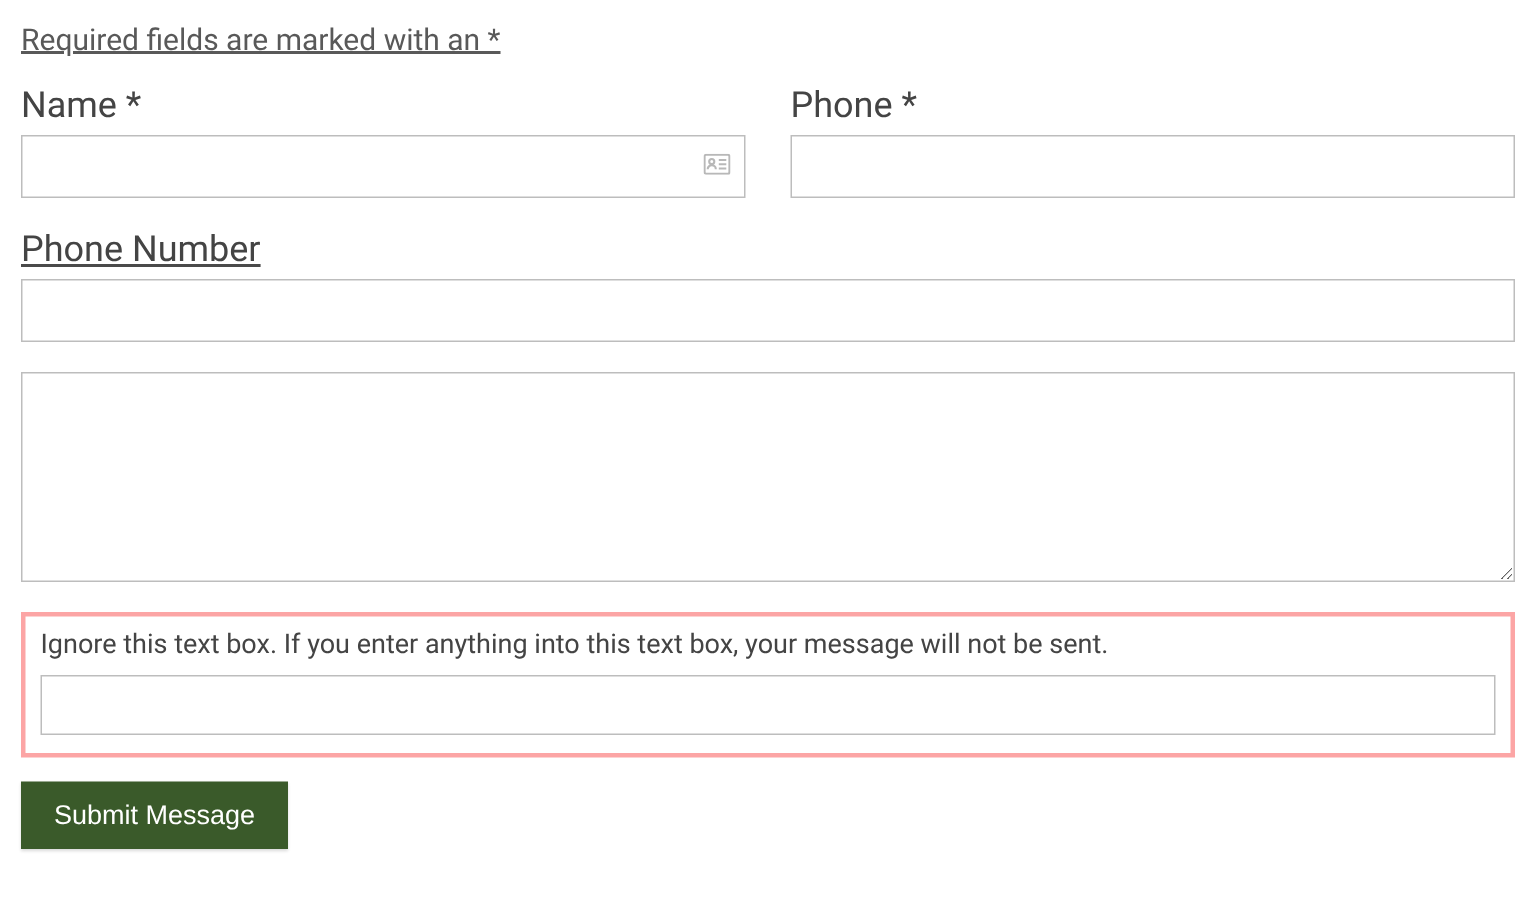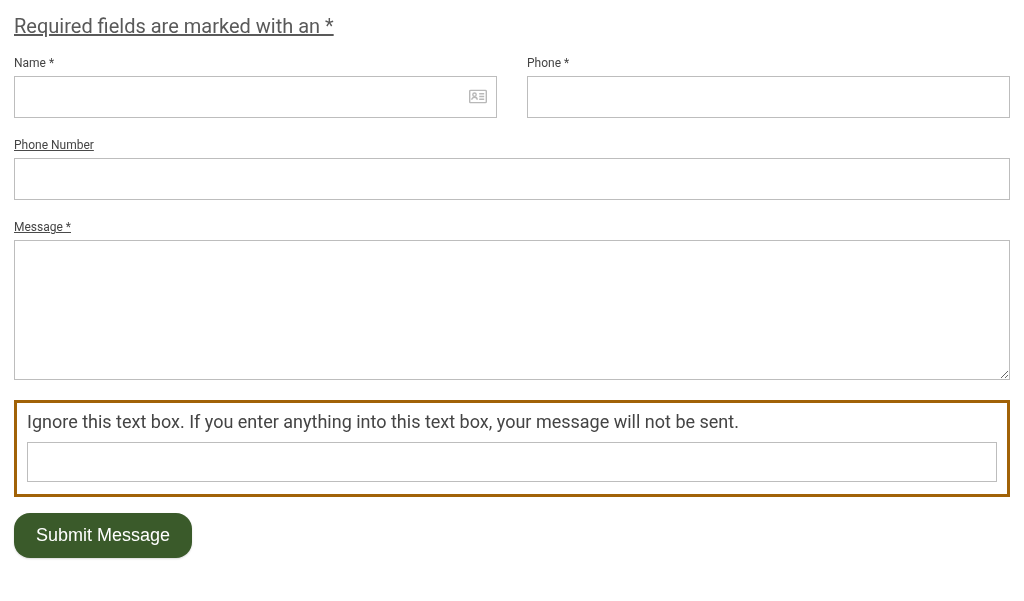--- a/index.html
+++ b/index.html
@@ -28,21 +28,21 @@
     .field {
       display: flex;
       flex-direction: column;
       flex: 1;
     }
     .full {
       width: 100%;
       text-decoration: underline;
     }
     label {
-      font-size: 12px;
+      font-size: 24px;
       color: #444;
       margin-bottom: 6px;
       display: block;
     }
     input[type="text"], textarea {
       width: 100%;
       border: 1px solid #bdbdbd;
       background: #fff;
       padding: 8px 10px;
       font-size: 16px;
@@ -60,38 +60,38 @@
       transform: translateY(-50%);
       color: #b8b8b8;
       pointer-events: none;
     }
     textarea {
       height: 140px;
       resize: vertical;
       padding: 10px;
     }
     .honeypot {
-      border: 3px solid #a16207;
+      border: 3px solid #fca5a5;
       padding: 8px 10px 12px 10px;
       margin-top: 4px;
       margin-bottom: 16px;
     }
     .honeypot p {
       font-size: 18px;
       color: #444;
       margin-bottom: 10px;
     }
     .honeypot input {
       height: 40px;
     }
     button.submit {
       background: #3a5a2a;
       color: #fff;
       border: none;
-      border-radius: 16px;
+      border-radius: 0;
       padding: 12px 22px;
       font-size: 18px;
       cursor: pointer;
       box-shadow: 0 1px 2px rgba(0,0,0,0.15);
     }
   </style>
 </head>
 <body>
 
 
@@ -120,21 +120,20 @@
     <input type="text" value="" style="">
   </div>
 </div>
 
 <div class="field full" style="margin-bottom:20px;">
   <label>Phone Number</label>
   <input type="text" value="" style="">
 </div>
 
 <div class="field full" style="margin-bottom:20px;">
-  <label>Message *</label>
   <textarea value="" style=""></textarea>
 </div>
 
 <div class="honeypot">
   <p>Ignore this text box. If you enter anything into this text box, your message will not be sent.</p>
   <input type="text" value="" style="">
 </div>
 
 <button class="submit">Submit Message</button>
 

